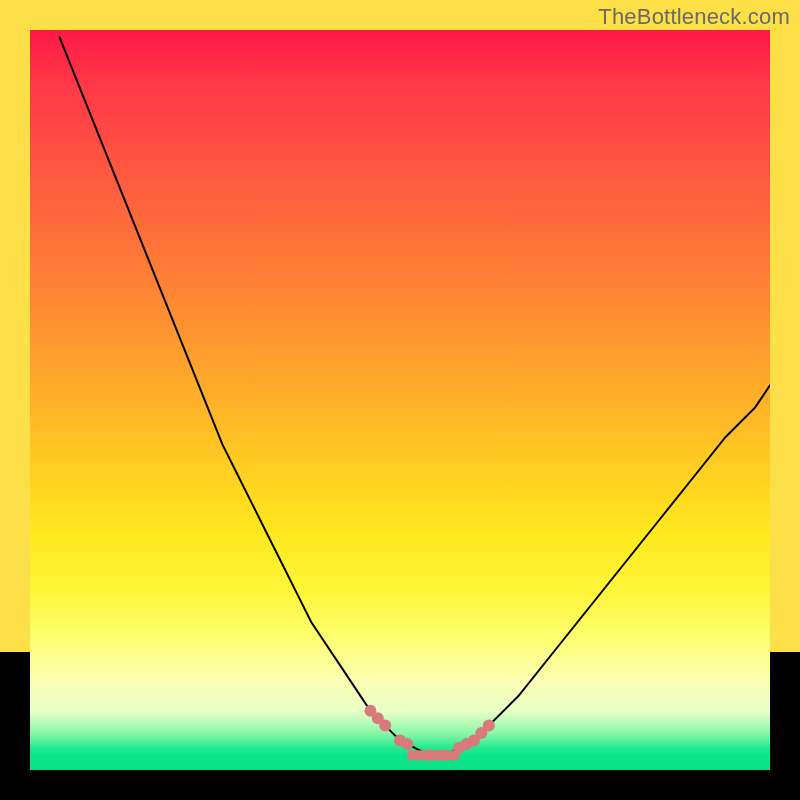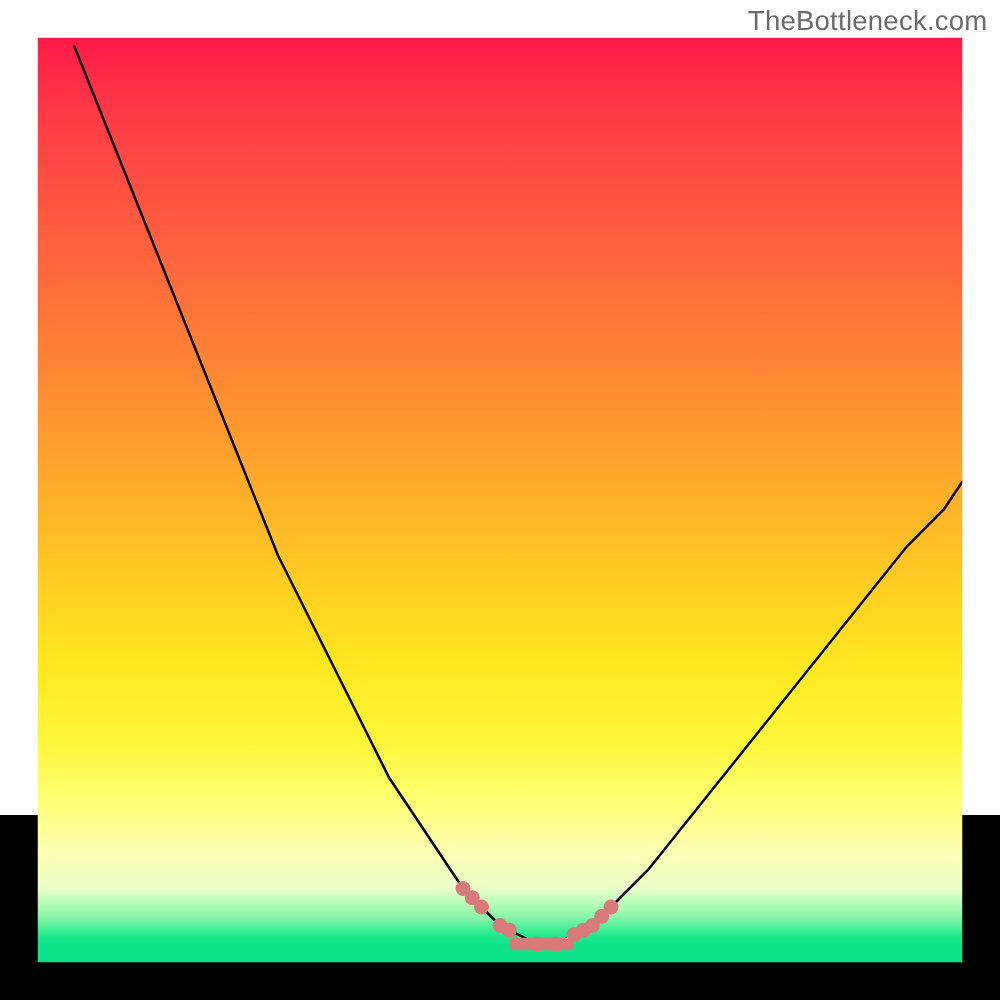--- a/index.html
+++ b/index.html
@@ -8,21 +8,21 @@
     width: 800px;
     height: 800px;
     overflow: hidden;
     background: #000;
     font-family: Arial, Helvetica, sans-serif;
   }
   .frame {
     position: relative;
     width: 800px;
     height: 652px;
-    background: #ffffff;
+    background: #fde047;
   }
   .watermark {
     position: absolute;
     top: 4px;
     right: 10px;
     color: #6a6a6a;
     font-size: 22px;
     font-weight: 500;
     letter-spacing: 0.2px;
     z-index: 20;

